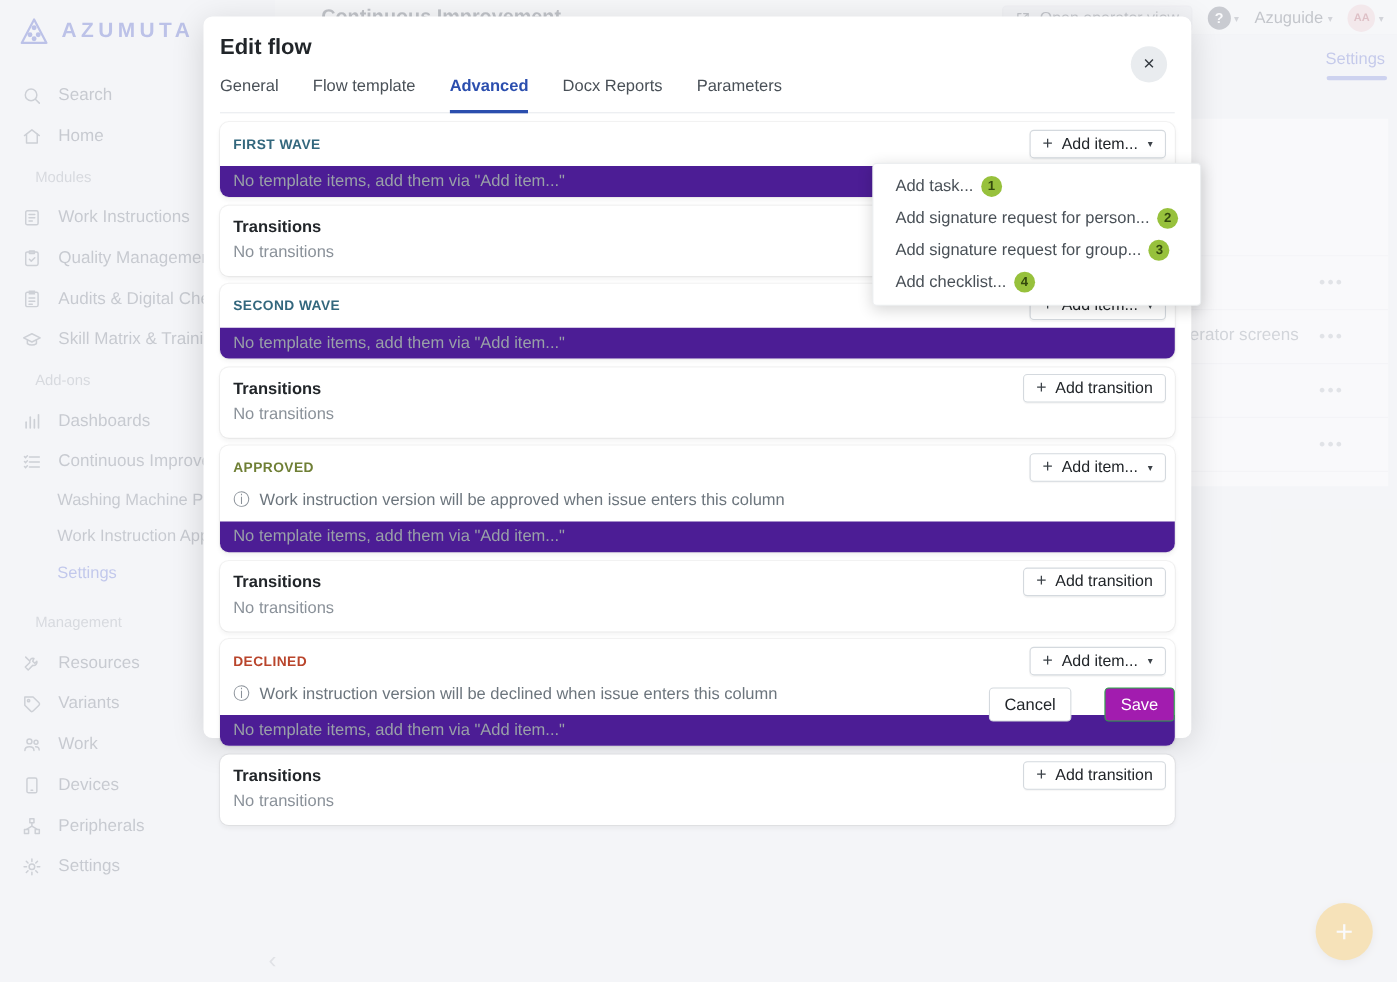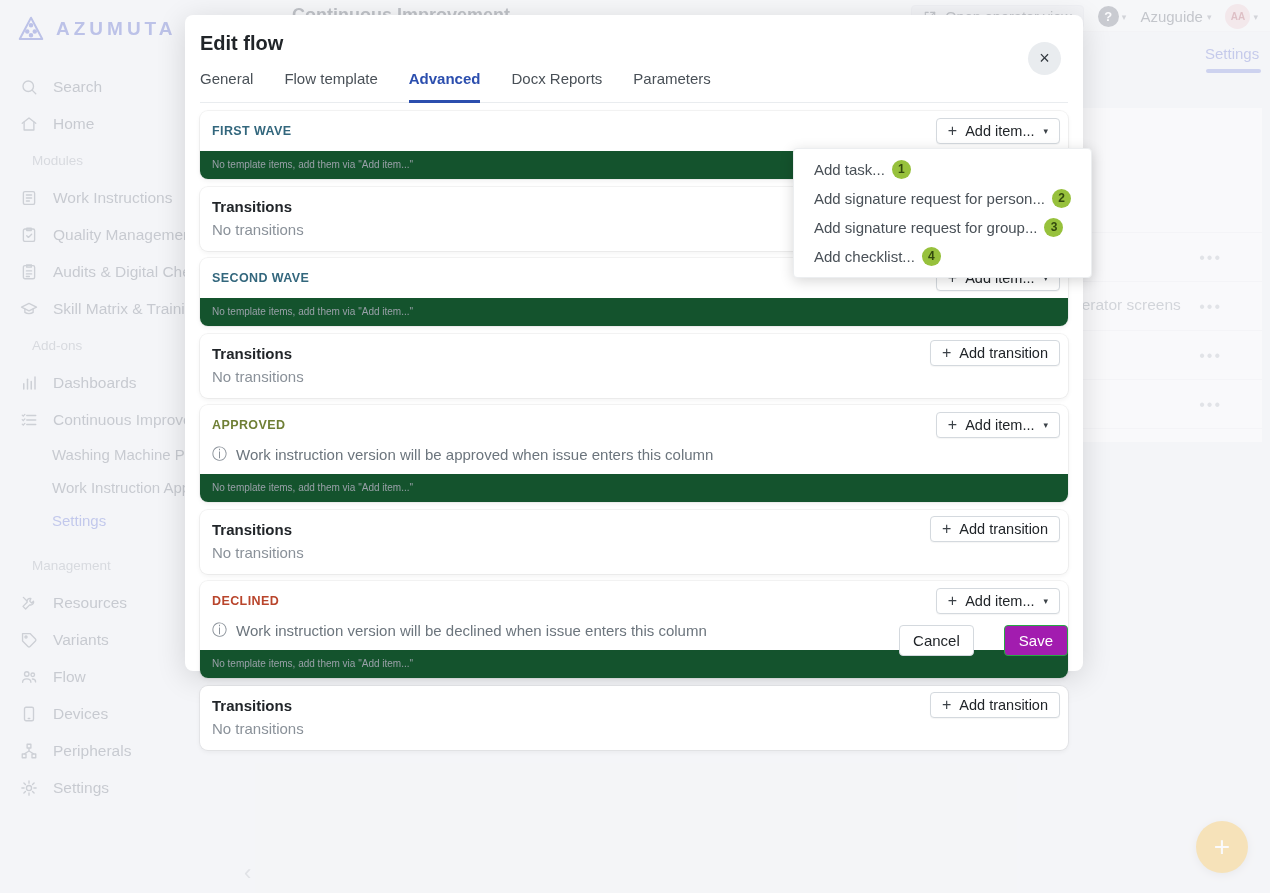--- a/index.html
+++ b/index.html
@@ -65,21 +65,21 @@
   .modal-content { margin:8px 15px 0; }
   .card { background:#fff; border-radius:8px; box-shadow:0 0 0 1px rgba(33,37,41,0.05), 0 2px 5px rgba(33,37,41,0.06); }
   .wave { margin-bottom:7px; }
   .wave-head { display:flex; justify-content:space-between; align-items:center; height:40px; padding:0 8px 0 12px; }
   .wave-title { font-size:12.5px; font-weight:700; letter-spacing:0.4px; }
   .wave-teal .wave-title { color:#33677d; }
   .wave-approved .wave-title { color:#6f7f35; }
   .wave-declined .wave-title { color:#b9452c; }
   .info-row { display:flex; align-items:center; gap:9px; padding:0 12px 10px; color:#6c757d; font-size:15px; }
   .info-ic { color:#8a9199; font-size:15px; }
-  .no-items { background:#14532d; padding:3px 12px 4px; color:#99a0a8; font-size:10px; border-radius:0 0 8px 8px; line-height:21px; }
+  .no-items { background:#4c1d95; padding:3px 12px 4px; color:#99a0a8; font-size:15px; border-radius:0 0 8px 8px; line-height:21px; }
   .trans-card { position:relative; margin-top:8px; padding:9px 12px 11px; }
   .trans-title { font-size:15px; font-weight:700; color:#212529; line-height:21px; }
   .no-trans { margin-top:2px; color:#8a9199; font-size:15px; line-height:21px; }
   .add-trans { position:absolute; top:6px; right:8px; }
 
   .btn { display:inline-flex; align-items:center; gap:8px; background:#fff; border:1px solid #d4d9de; border-radius:4px; padding:4px 11px; font-size:14.5px; color:#212529; box-shadow:0 1px 1px rgba(0,0,0,0.04); cursor:pointer; font-family:inherit; white-space:nowrap; }
   .btn .plus { font-size:16px; color:#3c4248; line-height:14px; }
   .btn .bcaret { font-size:9px; color:#3c4248; margin-left:1px; }
 
   .dropdown { position:absolute; left:608px; top:133px; min-width:267px; width:max-content; background:#fff; border:1px solid #eceef0; border-radius:4px; box-shadow:0 3px 14px rgba(0,0,0,0.16); padding:6px 0; z-index:30; }
@@ -196,21 +196,21 @@
           </svg>
         <span>Variants</span>
       </div>
       <div class="nav-item">
         <svg class="ic" viewBox="0 0 24 24" fill="none" stroke="currentColor" stroke-width="1.8" stroke-linecap="round">
             <circle cx="9" cy="8" r="3"></circle>
             <path d="M3.5 19 c0-3 2.5-4.5 5.5-4.5 s5.5 1.5 5.5 4.5"></path>
             <circle cx="17" cy="9" r="2.4"></circle>
             <path d="M16.5 14.6 c2.6 0 4.3 1.4 4.3 3.9"></path>
           </svg>
-        <span>Flow</span>
+        <span>Work</span>
       </div>
       <div class="nav-item">
         <svg class="ic" viewBox="0 0 24 24" fill="none" stroke="currentColor" stroke-width="1.8" stroke-linecap="round">
             <rect x="6" y="3" width="12" height="18" rx="2"></rect>
             <path d="M11 18 h2"></path>
           </svg>
         <span>Devices</span>
       </div>
       <div class="nav-item">
         <svg class="ic" viewBox="0 0 24 24" fill="none" stroke="currentColor" stroke-width="1.8" stroke-linejoin="round">

